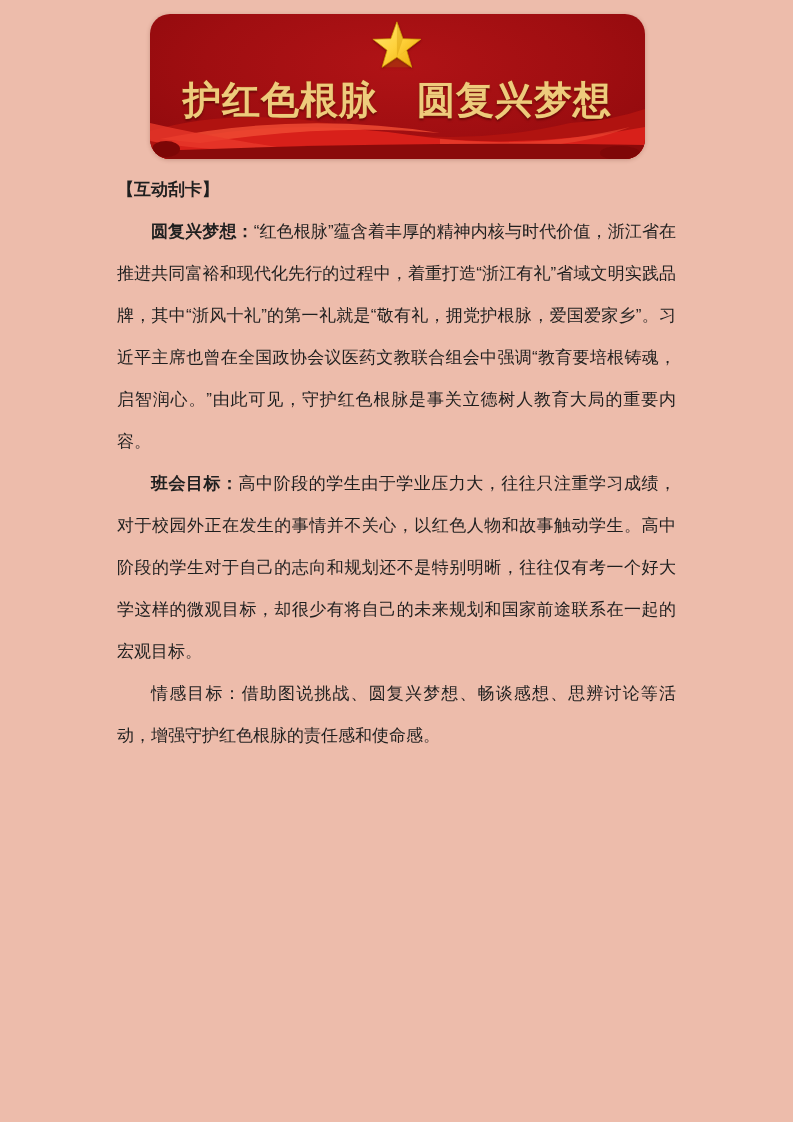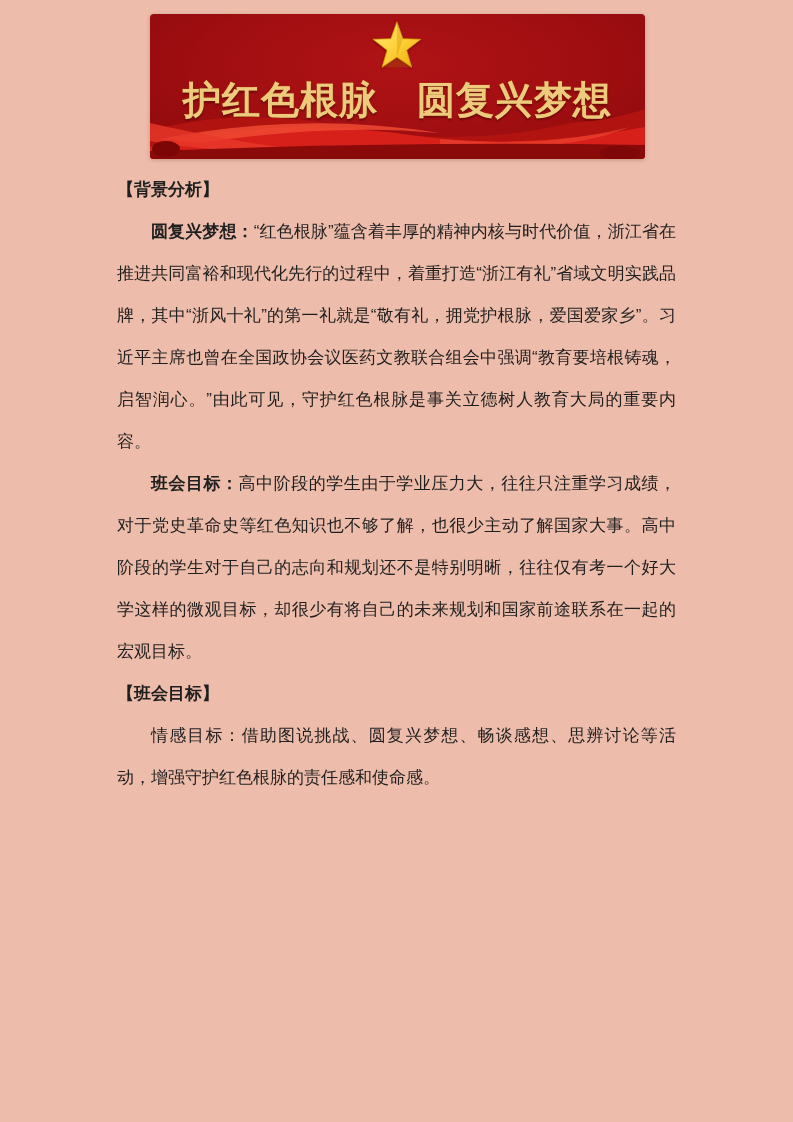--- a/index.html
+++ b/index.html
@@ -10,21 +10,21 @@
     color: #1f1f1f;
     overflow: hidden;
   }
   .page { position: relative; width: 793px; height: 1122px; }
 
   
   .banner {
     position: absolute;
     left: 150px; top: 14px;
     width: 495px; height: 145px;
-    border-radius: 4px;
+    border-radius: 20px;
     background: radial-gradient(ellipse at 50% 35%, #b01316 0%, #a00e11 55%, #8d090c 100%);
     overflow: hidden;
     box-shadow: 0 1px 4px rgba(90,30,20,0.25);
   }
   .star {
     position: absolute;
     left: 50%; top: 5px;
     transform: translateX(-52%);
     filter: drop-shadow(0 1px 1px rgba(60,0,0,0.5));
   }
@@ -94,26 +94,25 @@
       <path d="M290,42 Q390,52 480,30 Q410,58 290,48 Z" fill="#ef4a33" opacity="0.6"></path>
       <path d="M0,26 Q60,40 140,52 Q60,56 0,44 Z" fill="#e8382a" opacity="0.8"></path>
       <path d="M0,54 Q250,44 495,48 L495,62 L0,62 Z" fill="#8a0a0a"></path>
       <ellipse cx="16" cy="52" rx="14" ry="8" fill="#7c0606"></ellipse>
       <ellipse cx="470" cy="56" rx="20" ry="7" fill="#7c0606" opacity="0.8"></ellipse>
     </svg>
   </div>
 
   <div class="content">
 
-    <div class="heading">【背景分析】</div>
+    <div class="heading">【互动刮卡】</div>
 
     <p class="para"><span class="lead">圆复兴梦想：</span><span>“红色根脉”蕴含着丰厚的精神内核与时代价值，浙江省在推进共同富裕和现代化先行的过程中，着重打造“浙江有礼”省域文明实践品牌，其中“浙风十礼”的第一礼就是“敬有礼，拥党护根脉，爱国爱家乡”。习近平主席也曾在全国政协会议医药文教联合组会中强调“教育要培根铸魂，启智润心。”由此可见，守护红色根脉是事关立德树人教育大局的重要内容。</span></p>
 
-    <p class="para"><span class="lead">班会目标：</span><span>高中阶段的学生由于学业压力大，往往只注重学习成绩，对于党史革命史等红色知识也不够了解，也很少主动了解国家大事。高中阶段的学生对于自己的志向和规划还不是特别明晰，往往仅有考一个好大学这样的微观目标，却很少有将自己的未来规划和国家前途联系在一起的宏观目标。</span></p>
+    <p class="para"><span class="lead">班会目标：</span><span>高中阶段的学生由于学业压力大，往往只注重学习成绩，对于校园外正在发生的事情并不关心，以红色人物和故事触动学生。高中阶段的学生对于自己的志向和规划还不是特别明晰，往往仅有考一个好大学这样的微观目标，却很少有将自己的未来规划和国家前途联系在一起的宏观目标。</span></p>
 
 
-    <div class="heading">【班会目标】</div>
 
 
     <p class="para"><span>情感目标：借助图说挑战、圆复兴梦想、畅谈感想、思辨讨论等活动，增强守护红色根脉的责任感和使命感。</span></p>
 
   </div>
 </div>
 
 </body></html>

